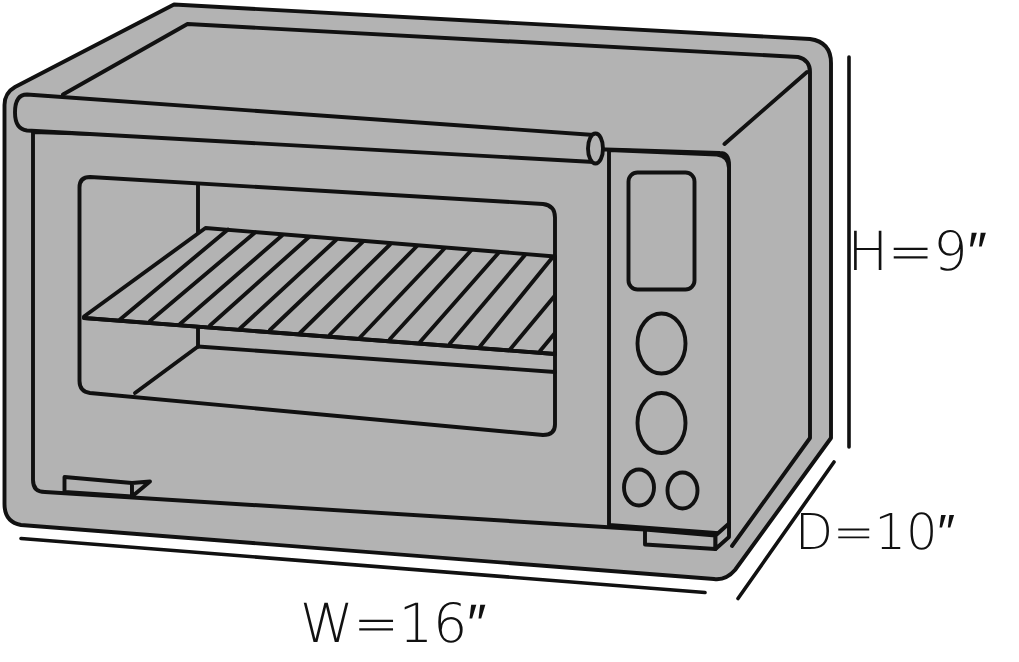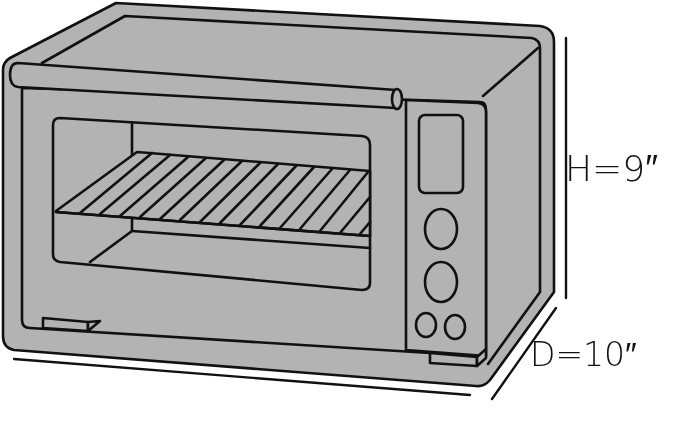--- a/index.html
+++ b/index.html
@@ -83,13 +83,14 @@
 
     <g stroke="#111111" stroke-width="2.4" stroke-linecap="round" fill="none">
       <line x1="566" y1="38" x2="566" y2="298"></line>
       <line x1="556" y1="308" x2="492" y2="399"></line>
       <line x1="14" y1="359" x2="470" y2="395"></line>
     </g>
   </svg>
 
   <div id="label-h" class="dim-label">H=9″</div>
   <div id="label-d" class="dim-label">D=10″</div>
+  <div id="label-w" class="dim-label">W=16″</div>
 </div>
 
 </body></html>

